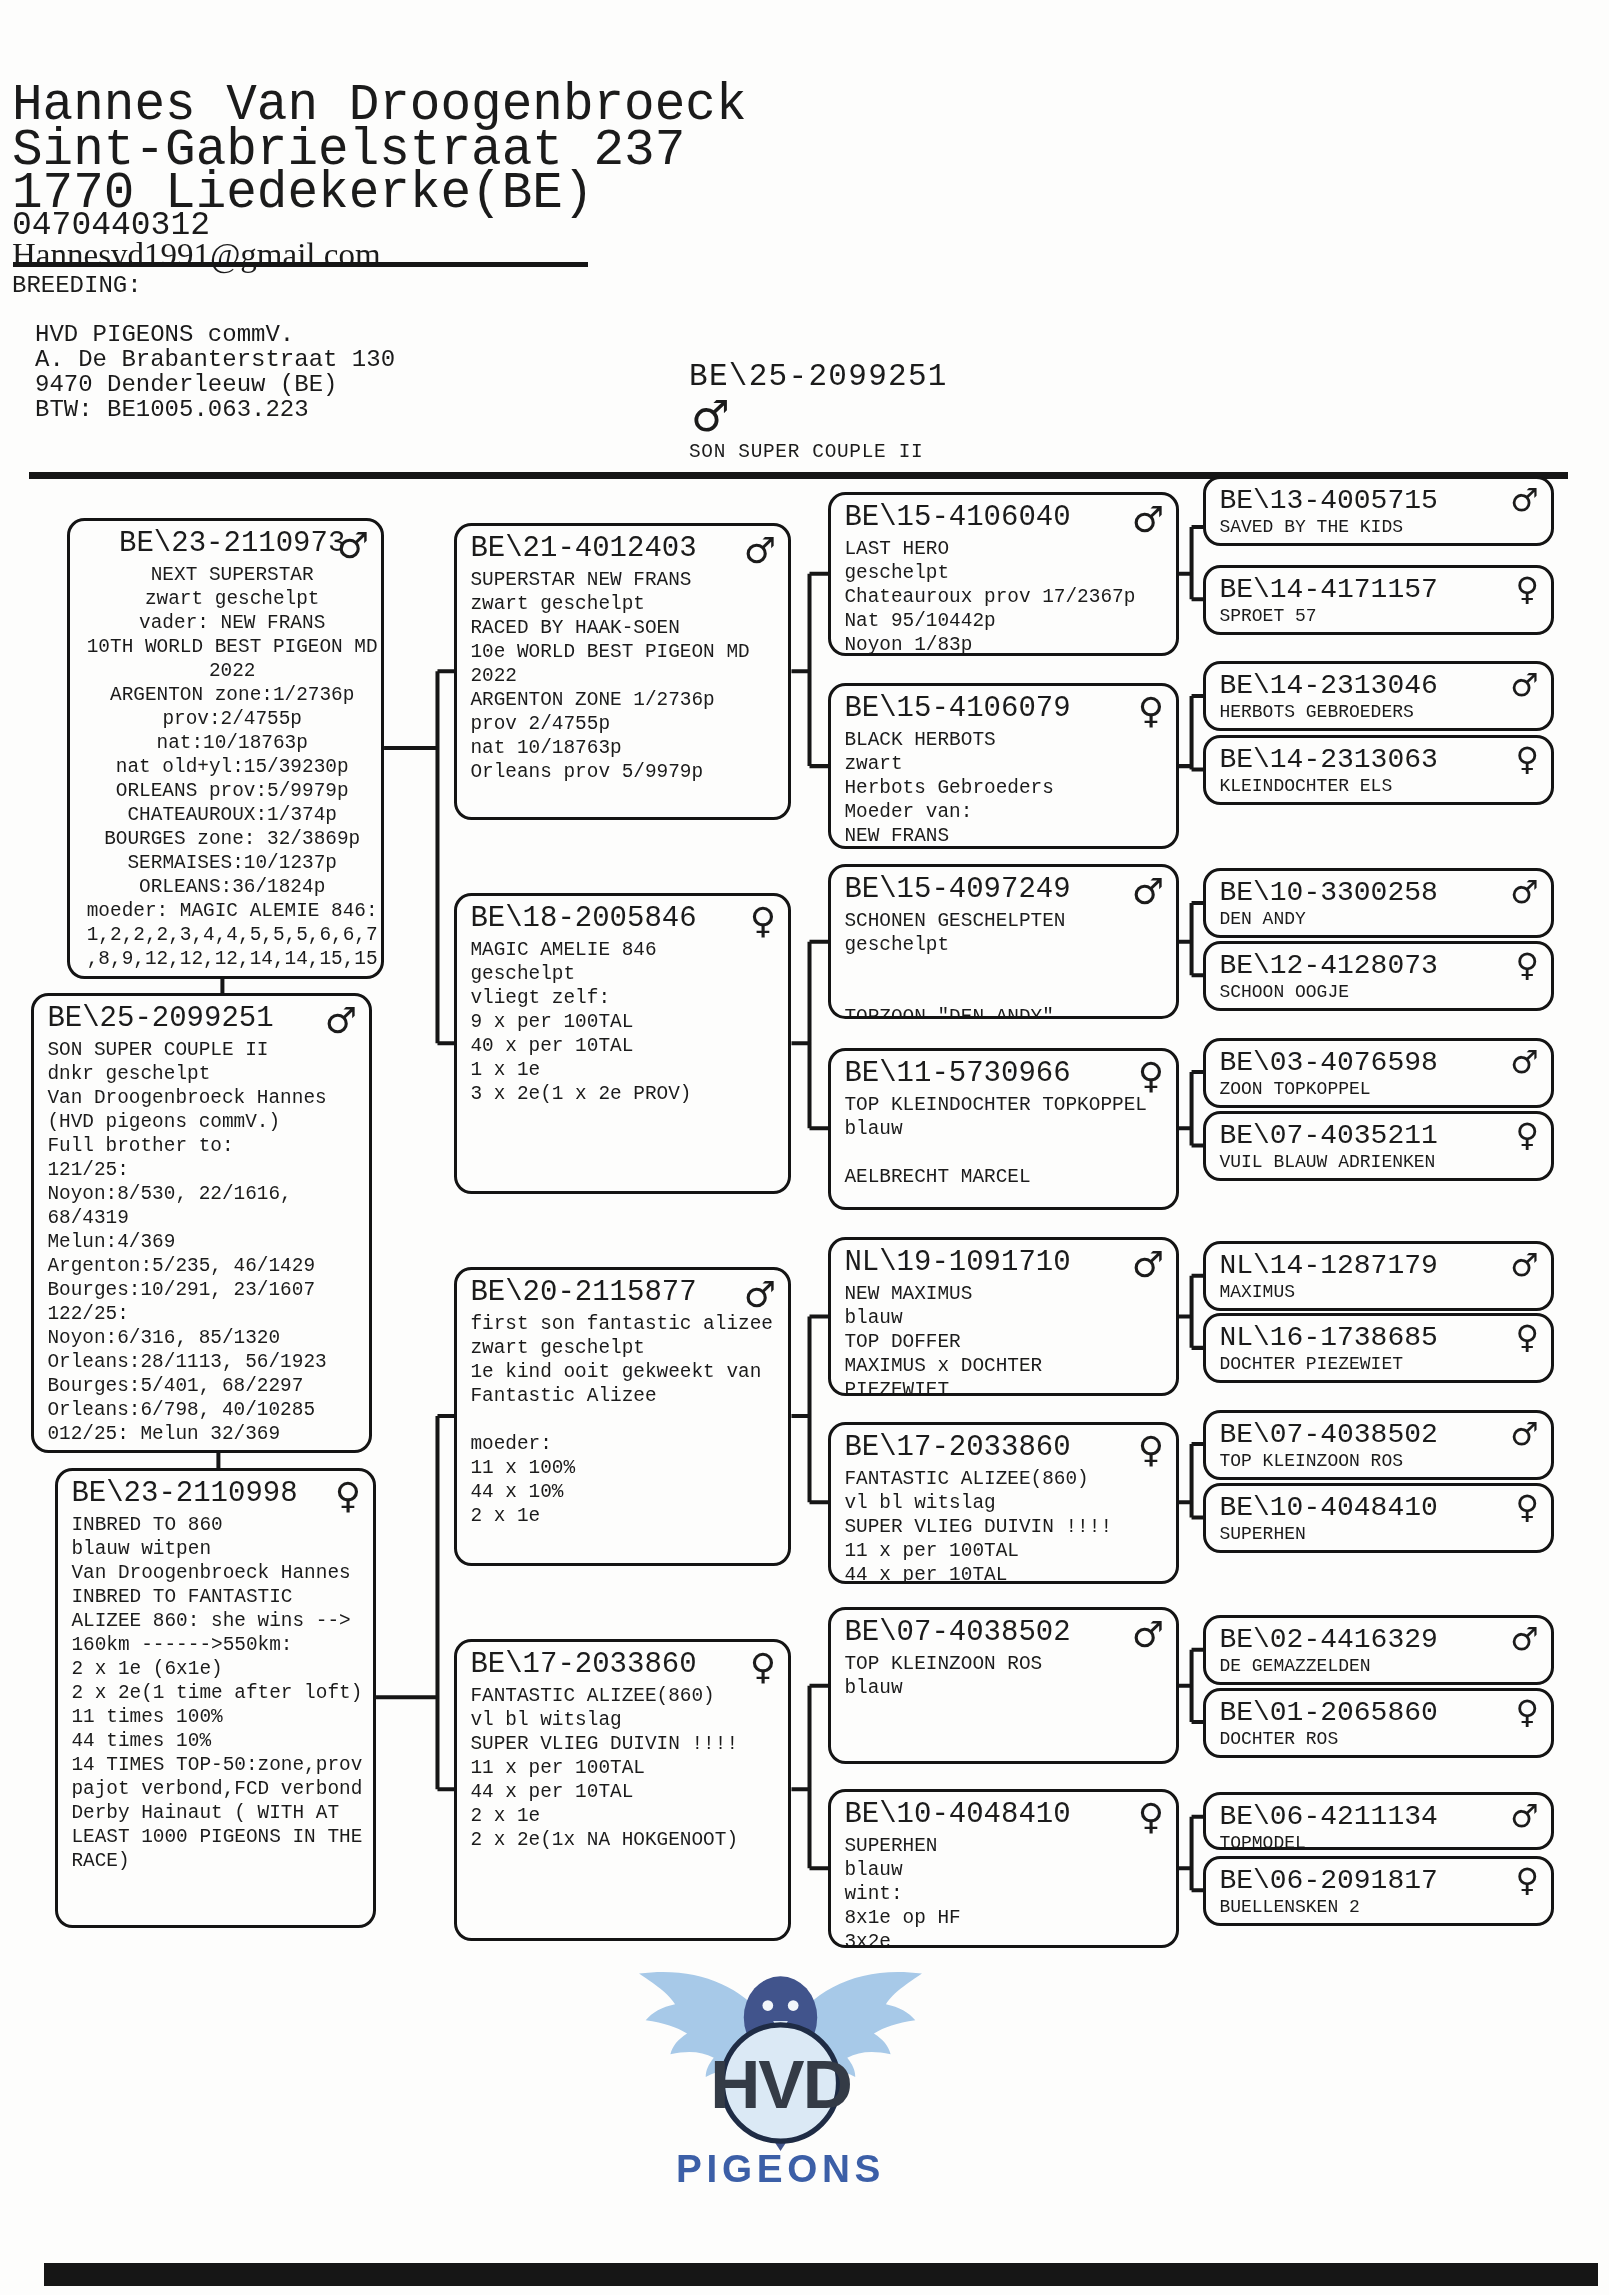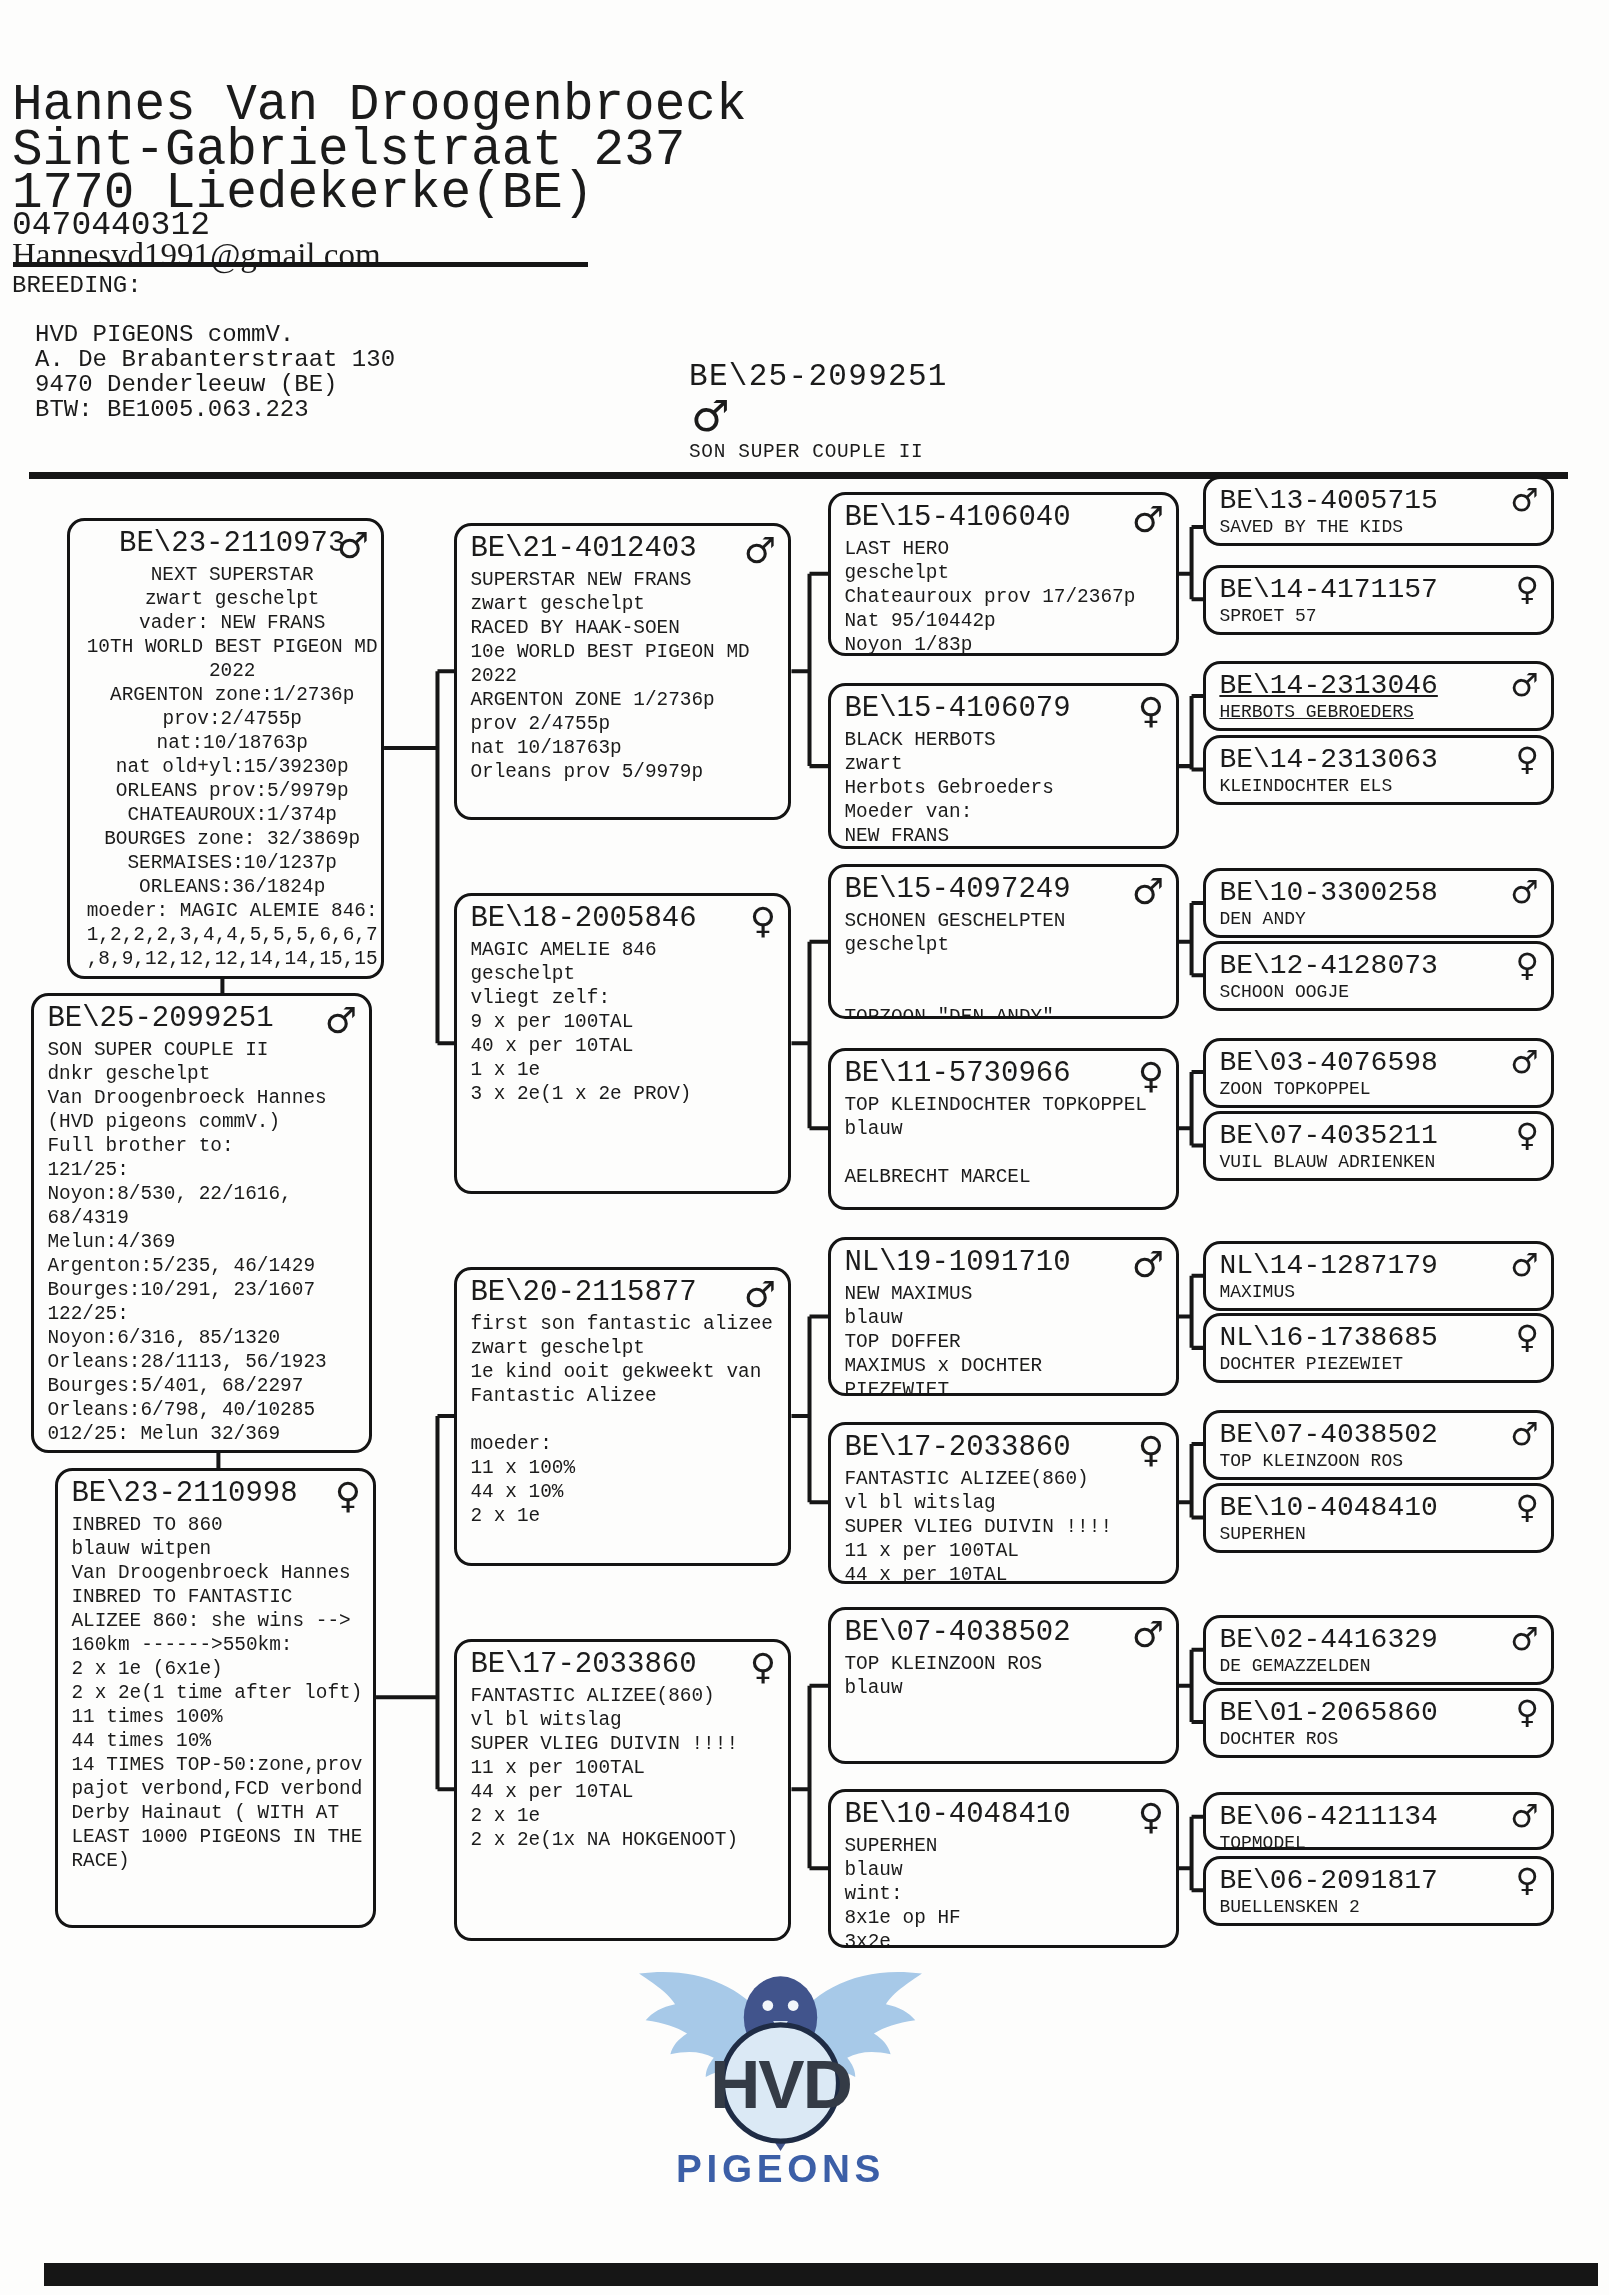--- a/index.html
+++ b/index.html
@@ -269,21 +269,21 @@
 <div class="pbox small" style="left:1203px;top:476px;width:351px;height:70px;">
   <div class="ring">BE\13-4005715</div>
   <span class="sex">♂</span>
   <div class="g4name">SAVED BY THE KIDS</div>
 </div>
 <div class="pbox small" style="left:1203px;top:565px;width:351px;height:70px;">
   <div class="ring">BE\14-4171157</div>
   <span class="sex">♀</span>
   <div class="g4name">SPROET 57</div>
 </div>
-<div class="pbox small" style="left:1203px;top:661px;width:351px;height:70px;text-decoration:underline;">
+<div class="pbox small" style="left:1203px;top:661px;width:351px;height:70px;">
   <div class="ring">BE\14-2313046</div>
   <span class="sex">♂</span>
   <div class="g4name">HERBOTS GEBROEDERS</div>
 </div>
 <div class="pbox small" style="left:1203px;top:735px;width:351px;height:70px;">
   <div class="ring">BE\14-2313063</div>
   <span class="sex">♀</span>
   <div class="g4name">KLEINDOCHTER ELS</div>
 </div>
 <div class="pbox small" style="left:1203px;top:868px;width:351px;height:70px;">

